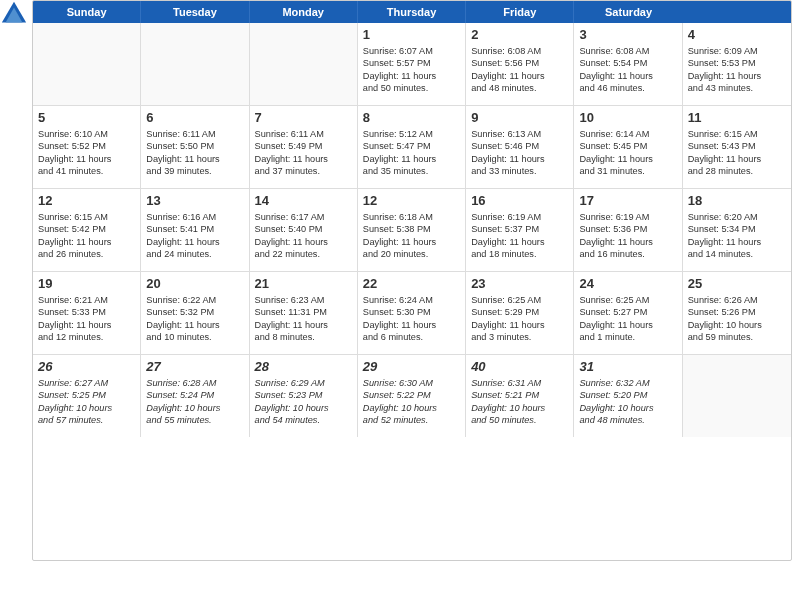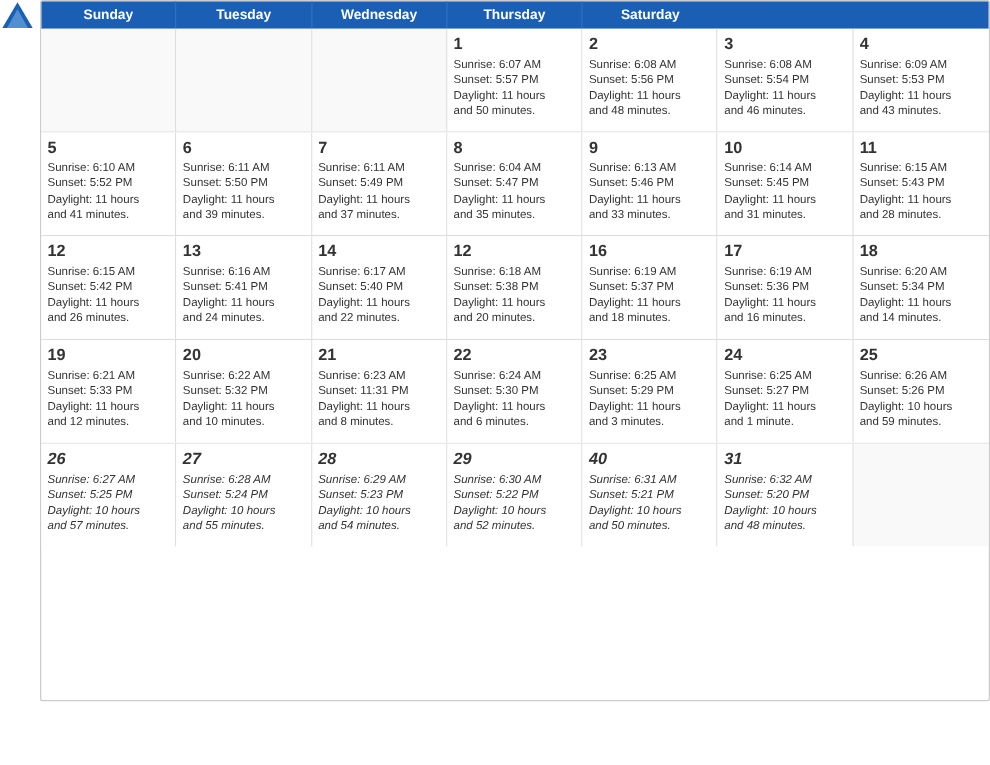--- a/index.html
+++ b/index.html
@@ -124,22 +124,23 @@
     </div>
     <div class="title-block">
       <div class="month-title"></div>
       <div class="location"></div>
     </div>
   </div>
   <div class="calendar">
     <div class="cal-header" id="cal-header">
         <div class="cal-header-cell">Sunday</div>
         <div class="cal-header-cell">Tuesday</div>
-        <div class="cal-header-cell">Wednesday</div>
+        <div class="cal-header-cell">Monday</div>
         <div class="cal-header-cell">Thursday</div>
+        <div class="cal-header-cell">Friday</div>
         <div class="cal-header-cell">Saturday</div>
       </div>
     <div class="cal-body" id="cal-body">
         <div class="cal-row">
           <div class="cal-cell empty"></div>
           <div class="cal-cell empty"></div>
           <div class="cal-cell empty"></div>
           <div class="cal-cell">
             <span class="day-num">1</span>
             <span class="cell-line">Sunrise: 6:07 AM</span>
@@ -186,21 +187,21 @@
           </div>
           <div class="cal-cell">
             <span class="day-num">7</span>
             <span class="cell-line">Sunrise: 6:11 AM</span>
             <span class="cell-line">Sunset: 5:49 PM</span>
             <span class="cell-line">Daylight: 11 hours</span>
             <span class="cell-line">and 37 minutes.</span>
           </div>
           <div class="cal-cell">
             <span class="day-num">8</span>
-            <span class="cell-line">Sunrise: 6:04 AM</span>
+            <span class="cell-line">Sunrise: 5:12 AM</span>
             <span class="cell-line">Sunset: 5:47 PM</span>
             <span class="cell-line">Daylight: 11 hours</span>
             <span class="cell-line">and 35 minutes.</span>
           </div>
           <div class="cal-cell">
             <span class="day-num">9</span>
             <span class="cell-line">Sunrise: 6:13 AM</span>
             <span class="cell-line">Sunset: 5:46 PM</span>
             <span class="cell-line">Daylight: 11 hours</span>
             <span class="cell-line">and 33 minutes.</span>

